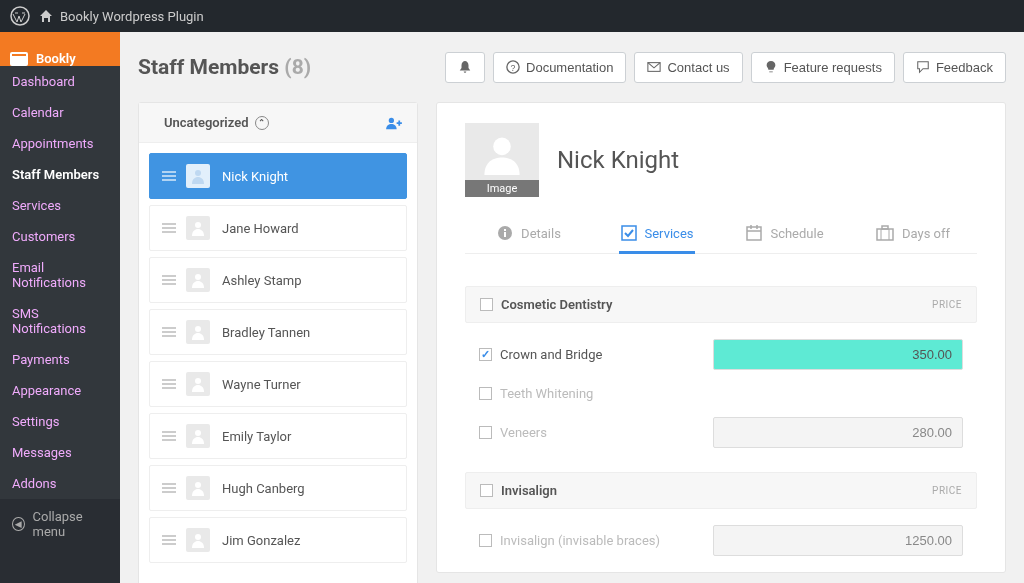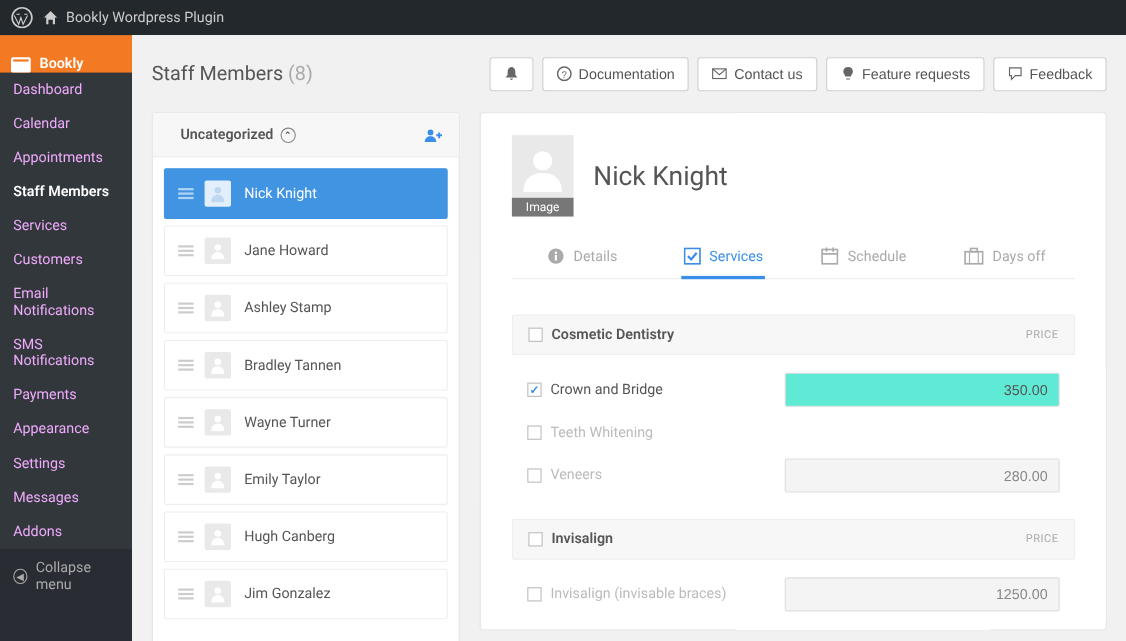--- a/index.html
+++ b/index.html
@@ -21,21 +21,21 @@
 .sidebar li { padding: 8px 12px; color: #f0abfc; cursor: pointer; }
 .sidebar li.active { color: #fff; font-weight: 600; }
 .sidebar .collapse-menu { padding: 10px 12px; color: #aaa; display: flex; align-items: center; cursor: pointer; }
 .sidebar .collapse-menu .collapse-icon { width: 14px; height: 14px; border: 1px solid #aaa; border-radius: 50%; margin-right: 8px; display: flex; align-items: center; justify-content: center; font-size: 9px; }
 
 
 .main { position: absolute; top: 32px; left: 120px; right: 0; bottom: 0; background: #f1f1f1; padding: 10px 18px; overflow: hidden; }
 
 
 .top-row { display: flex; justify-content: space-between; align-items: center; height: 50px; margin-bottom: 10px; }
-.page-title { font-size: 18px; font-weight: 400; color: #555; }
+.page-title { font-size: 21px; font-weight: 700; color: #555; }
 .page-title .count { color: #aaa; }
 .top-buttons { display: flex; gap: 8px; }
 .btn { border: 1px solid #ccd0d4; background: #fff; color: #555; padding: 7px 12px; border-radius: 3px; font-size: 13px; display: flex; align-items: center; gap: 6px; cursor: pointer; }
 .btn-icon { fill: #666; }
 
 
 .content-row { display: flex; gap: 18px; height: calc(100% - 60px); }
 
 
 .staff-col { width: 280px; display: flex; flex-direction: column; }
@@ -53,21 +53,21 @@
 .avatar-placeholder { width: 24px; height: 24px; background: #e9e9e9; border-radius: 2px; margin-right: 12px; display: flex; align-items: center; justify-content: center; }
 .staff-item.selected .avatar-placeholder { background: rgba(255,255,255,0.85); }
 .avatar-silhouette { fill: #fff; }
 .staff-item.selected .avatar-silhouette { fill: #bfd8f1; }
 .staff-name { color: #555; }
 .staff-item.selected .staff-name { color: #fff; }
 
 
 .detail-col { flex: 1; background: #fff; border: 1px solid #e5e5e5; border-radius: 3px; padding: 20px 28px; overflow-y: auto; }
 .profile-row { display: flex; align-items: center; gap: 18px; margin-bottom: 18px; }
-.profile-image { width: 56px; height: 74px; background: #e9e9e9; display: flex; flex-direction: column; align-items: center; justify-content: flex-end; position: relative; }
+.profile-image { width: 74px; height: 74px; background: #e9e9e9; display: flex; flex-direction: column; align-items: center; justify-content: flex-end; position: relative; }
 .profile-image .silhouette-lg { fill: #fff; position: absolute; top: 8px; }
 .profile-image .image-label { width: 100%; background: #777; color: #fff; font-size: 11px; text-align: center; padding: 2px 0; }
 .profile-name { font-size: 24px; font-weight: 400; color: #555; }
 
 .tabs { display: flex; border-bottom: 1px solid #eee; margin-bottom: 32px; }
 .tab { flex: 1; text-align: center; padding: 10px 0 12px; color: #aaa; display: flex; align-items: center; justify-content: center; gap: 8px; cursor: pointer; position: relative; }
 .tab.active { color: #3a8de8; }
 .tab.active::after { content: ""; position: absolute; bottom: -1px; left: 20%; right: 20%; height: 3px; background: #3a8de8; }
 .tab-icon { fill: currentColor; }
 

